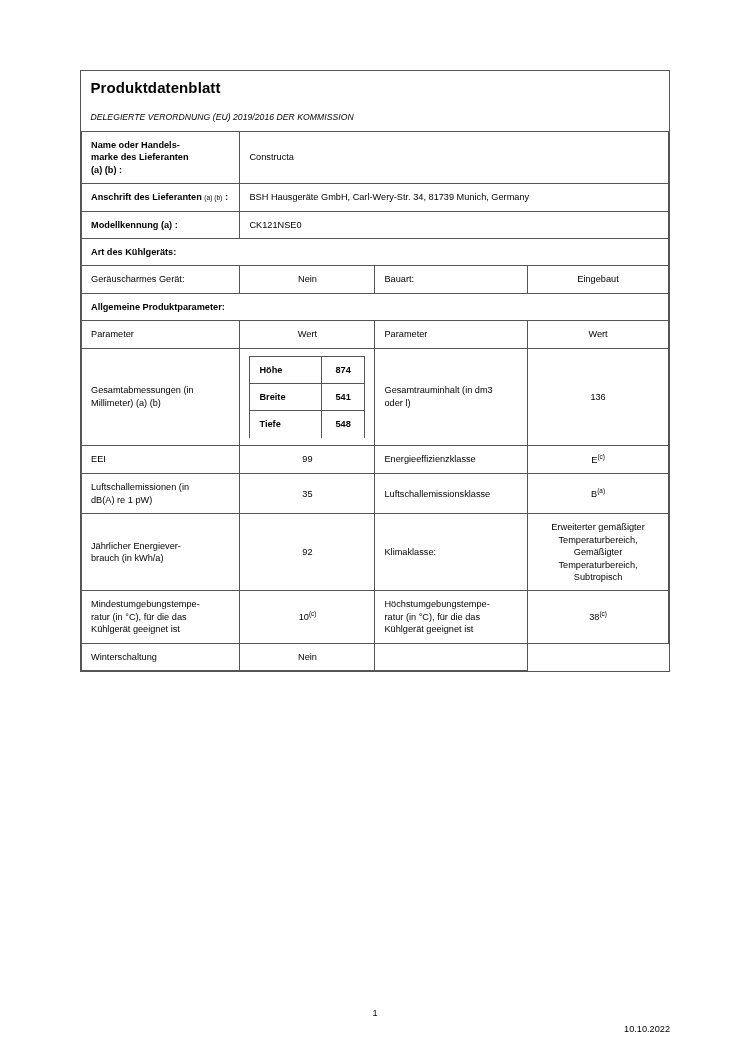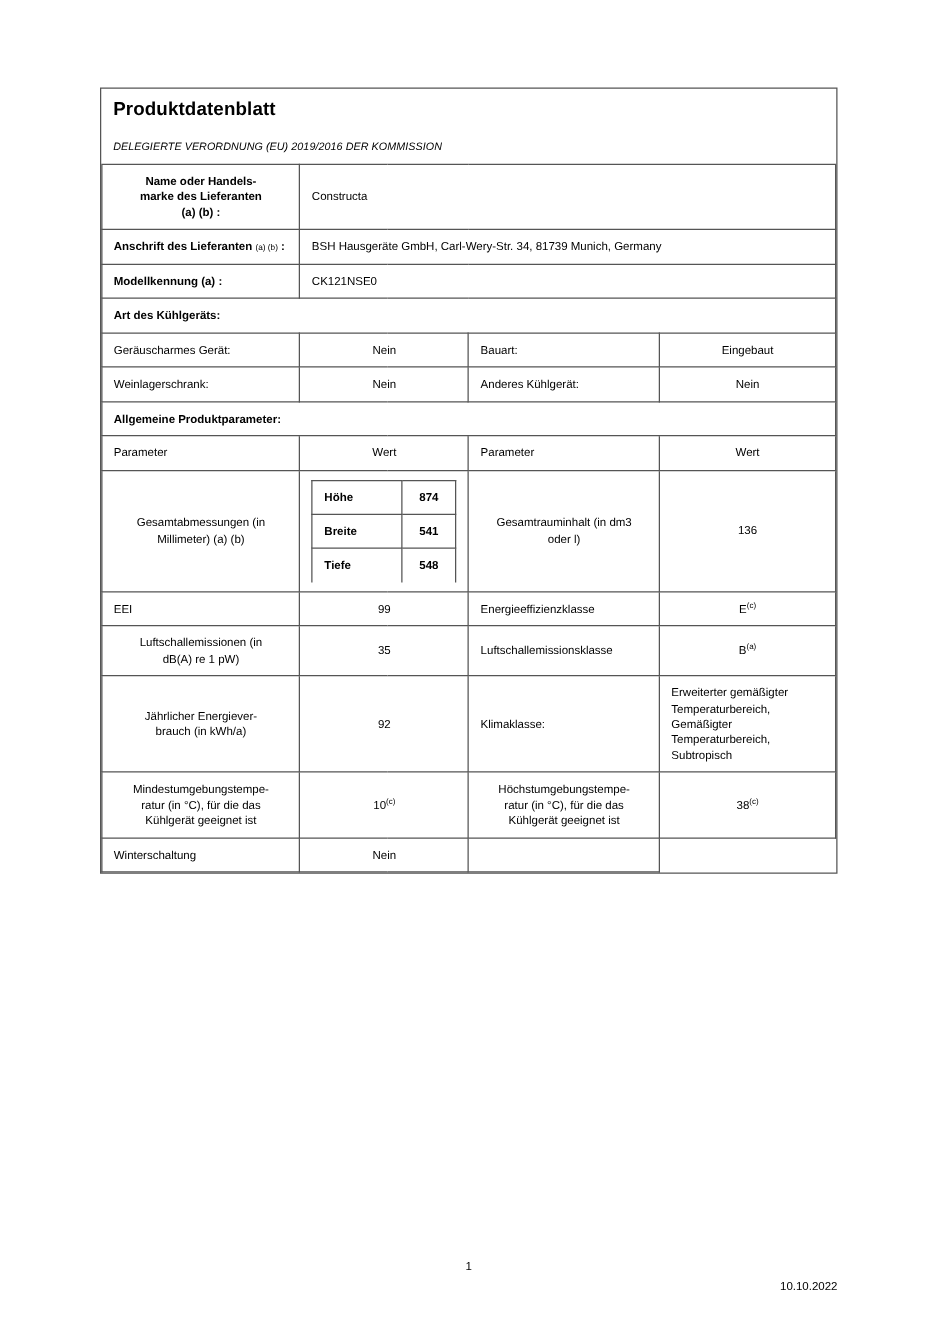--- a/index.html
+++ b/index.html
@@ -102,41 +102,42 @@
     width: 62%;
   }
   .dim-inner td.dim-value {
     text-align: center;
     margin-left: 44px;
   }
   td.nopad { padding: 0; }
   .climate {
     font-size: 9px;
     line-height: 1.45;
+    text-align: center;
   }
   .footer {
     position: absolute;
     left: 80px;
     top: 1008px;
     width: 590px;
     font-size: 9.2px;
   }
   .footer .pageno {
     position: absolute;
     left: 0;
     width: 590px;
     text-align: center;
   }
   .footer .date {
     position: absolute;
     right: 0;
     text-align: right;
     margin-top: 16px;
   }
-  .multiline { white-space: pre-line; text-align: center; }
+  .multiline { white-space: pre-line; }
 </style>
 </head>
 <body>
 
 <div class="page">
 
   <div class="sheet">
     <table class="datasheet">
       <colgroup>
         <col style="width:27%">
@@ -184,26 +185,20 @@
         <td class="lbl" colspan="5">Art des Kühlgeräts:</td>
       </tr>
 
       <tr>
         <td class="val">Geräuscharmes Gerät:</td>
         <td class="val center" colspan="2">Nein</td>
         <td class="val">Bauart:</td>
         <td class="val center">Eingebaut</td>
       </tr>
 
-      <tr>
-        <td class="val">Weinlagerschrank:</td>
-        <td class="val center" colspan="2">Nein</td>
-        <td class="val">Anderes Kühlgerät:</td>
-        <td class="val center">Nein</td>
-      </tr>
 
       <tr class="section-head">
         <td class="lbl" colspan="5">Allgemeine Produktparameter:</td>
       </tr>
 
       <tr>
         <td class="val">Parameter</td>
         <td class="val center" colspan="2">Wert</td>
         <td class="val">Parameter</td>
         <td class="val center">Wert</td>

